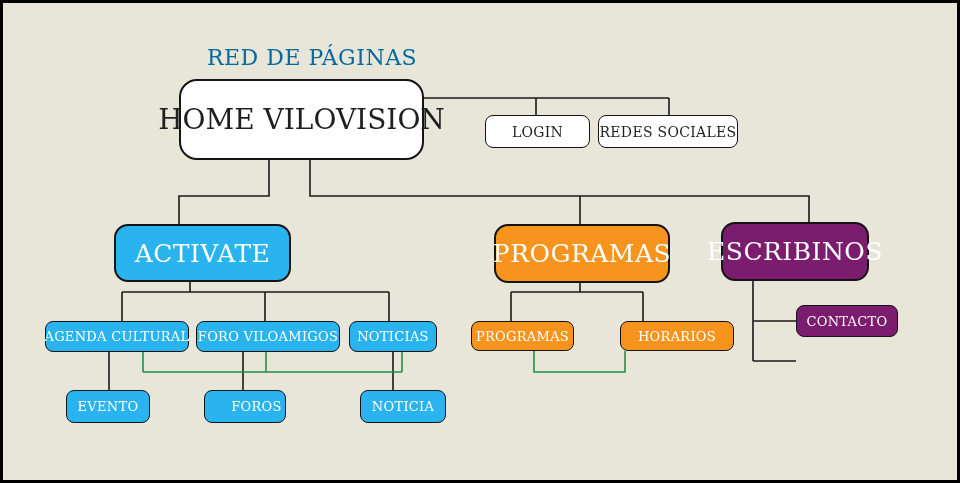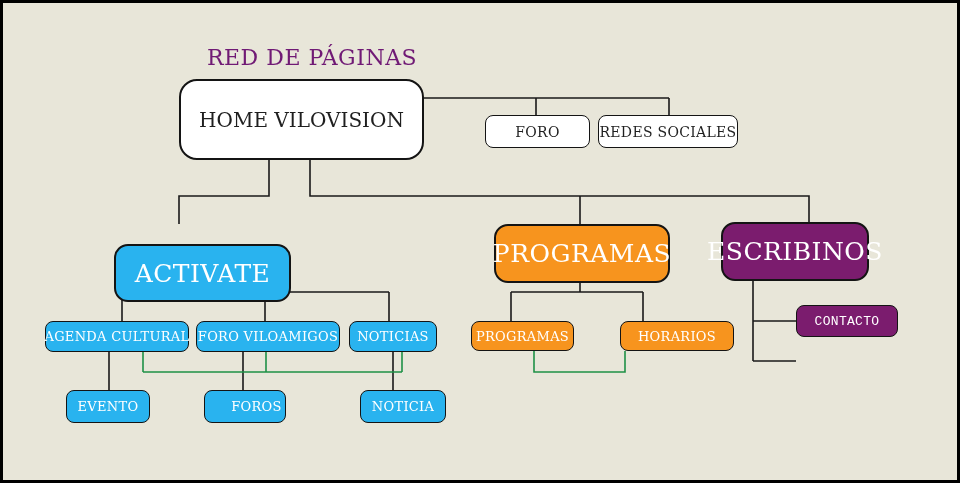--- a/index.html
+++ b/index.html
@@ -8,52 +8,52 @@
     width:960px;height:483px;
     box-sizing:border-box;
     background:var(--background,#e8e6d9);
     border:3px solid #000;
     overflow:hidden;
     font-family:"DejaVu Serif","Liberation Serif",serif;
   }
   #connectors{position:absolute;left:0;top:0;z-index:1;}
   .diagram-title{
     position:absolute;left:204px;top:42px;z-index:2;
-    font-size:22px;letter-spacing:.5px;color:#701a75;
+    font-size:22px;letter-spacing:.5px;color:#0369a1;
   }
   .node{
     position:absolute;z-index:2;
     display:flex;align-items:center;justify-content:center;
     box-sizing:border-box;text-align:center;
     border:2px solid #141414;
     white-space:nowrap;
   }
   .white-node{background:var(--node-white,#fff);color:var(--text-dark,#1f1f1f);}
   .cyan-node{background:var(--cyan,#29b3ef);color:var(--text-light,#fff);}
   .orange-node{background:var(--orange,#f7941e);color:var(--text-light,#fff);}
   .purple-node{background:var(--purple,#7b1c6e);color:var(--text-light,#fff);}
   .big{font-size:25px;border-radius:14px;letter-spacing:.5px;}
   .small{font-size:13px;border-radius:8px;border-width:1.5px;letter-spacing:.3px;}
 
   
-  #home          {left:176px;top:76px; width:245px;height:81px;border-radius:18px;font-size:20px;}
+  #home          {left:176px;top:76px; width:245px;height:81px;border-radius:18px;font-size:28px;}
   #login         {left:482px;top:112px;width:105px;height:33px;font-size:14px;}
   #redes-sociales{left:595px;top:112px;width:140px;height:33px;font-size:14px;}
-  #activate      {left:111px;top:221px;width:177px;height:58px;margin-top:20px;}
+  #activate      {left:111px;top:221px;width:177px;height:58px;}
   #programas     {left:491px;top:221px;width:176px;height:59px;}
   #escribinos    {left:718px;top:219px;width:148px;height:59px;}
   #agenda-cultural{left:42px;top:318px;width:144px;height:31px;}
   #foro-viloamigos{left:193px;top:318px;width:144px;height:31px;}
   #noticias      {left:346px;top:318px;width:88px;height:31px;}
   #evento        {left:63px;top:387px;width:84px;height:33px;}
   #foros         {left:201px;top:387px;width:82px;height:33px;padding-left:23px;}
   #noticia       {left:357px;top:387px;width:86px;height:33px;}
   #programas-sub {left:468px;top:318px;width:103px;height:30px;}
   #horarios      {left:617px;top:318px;width:114px;height:30px;}
-  #contacto      {left:793px;top:302px;width:102px;height:32px;font-family:Liberation Mono, monospace;}
+  #contacto      {left:793px;top:302px;width:102px;height:32px;}
   #redes-soc     {left:793px;top:343px;width:100px;height:30px;}
 </style>
 </head>
 <body>
 
 <div id="canvas">
 
   <svg id="connectors" width="960" height="483" viewBox="0 0 960 483">
 
     <path fill="none" stroke="var(--line,#1a1a1a)" stroke-width="1.6" d="
@@ -69,21 +69,21 @@
 
     <path fill="none" stroke="var(--green,#1e9146)" stroke-width="1.6" d="
       M140 349 V369  M263 349 V369  M399 349 V369  M140 369 H399
       M531 348 V369 H622 V348
     "></path>
   </svg>
 
   <div class="diagram-title">RED DE PÁGINAS</div>
 
   <div class="node white-node" id="home">HOME VILOVISION</div>
-  <div class="node white-node small" id="login">FORO</div>
+  <div class="node white-node small" id="login">LOGIN</div>
   <div class="node white-node small" id="redes-sociales">REDES SOCIALES</div>
 
   <div class="node cyan-node big" id="activate">ACTIVATE</div>
   <div class="node cyan-node small" id="agenda-cultural">AGENDA CULTURAL</div>
   <div class="node cyan-node small" id="foro-viloamigos">FORO VILOAMIGOS</div>
   <div class="node cyan-node small" id="noticias">NOTICIAS</div>
   <div class="node cyan-node small" id="evento">EVENTO</div>
   <div class="node cyan-node small" id="foros">FOROS</div>
   <div class="node cyan-node small" id="noticia">NOTICIA</div>
 

